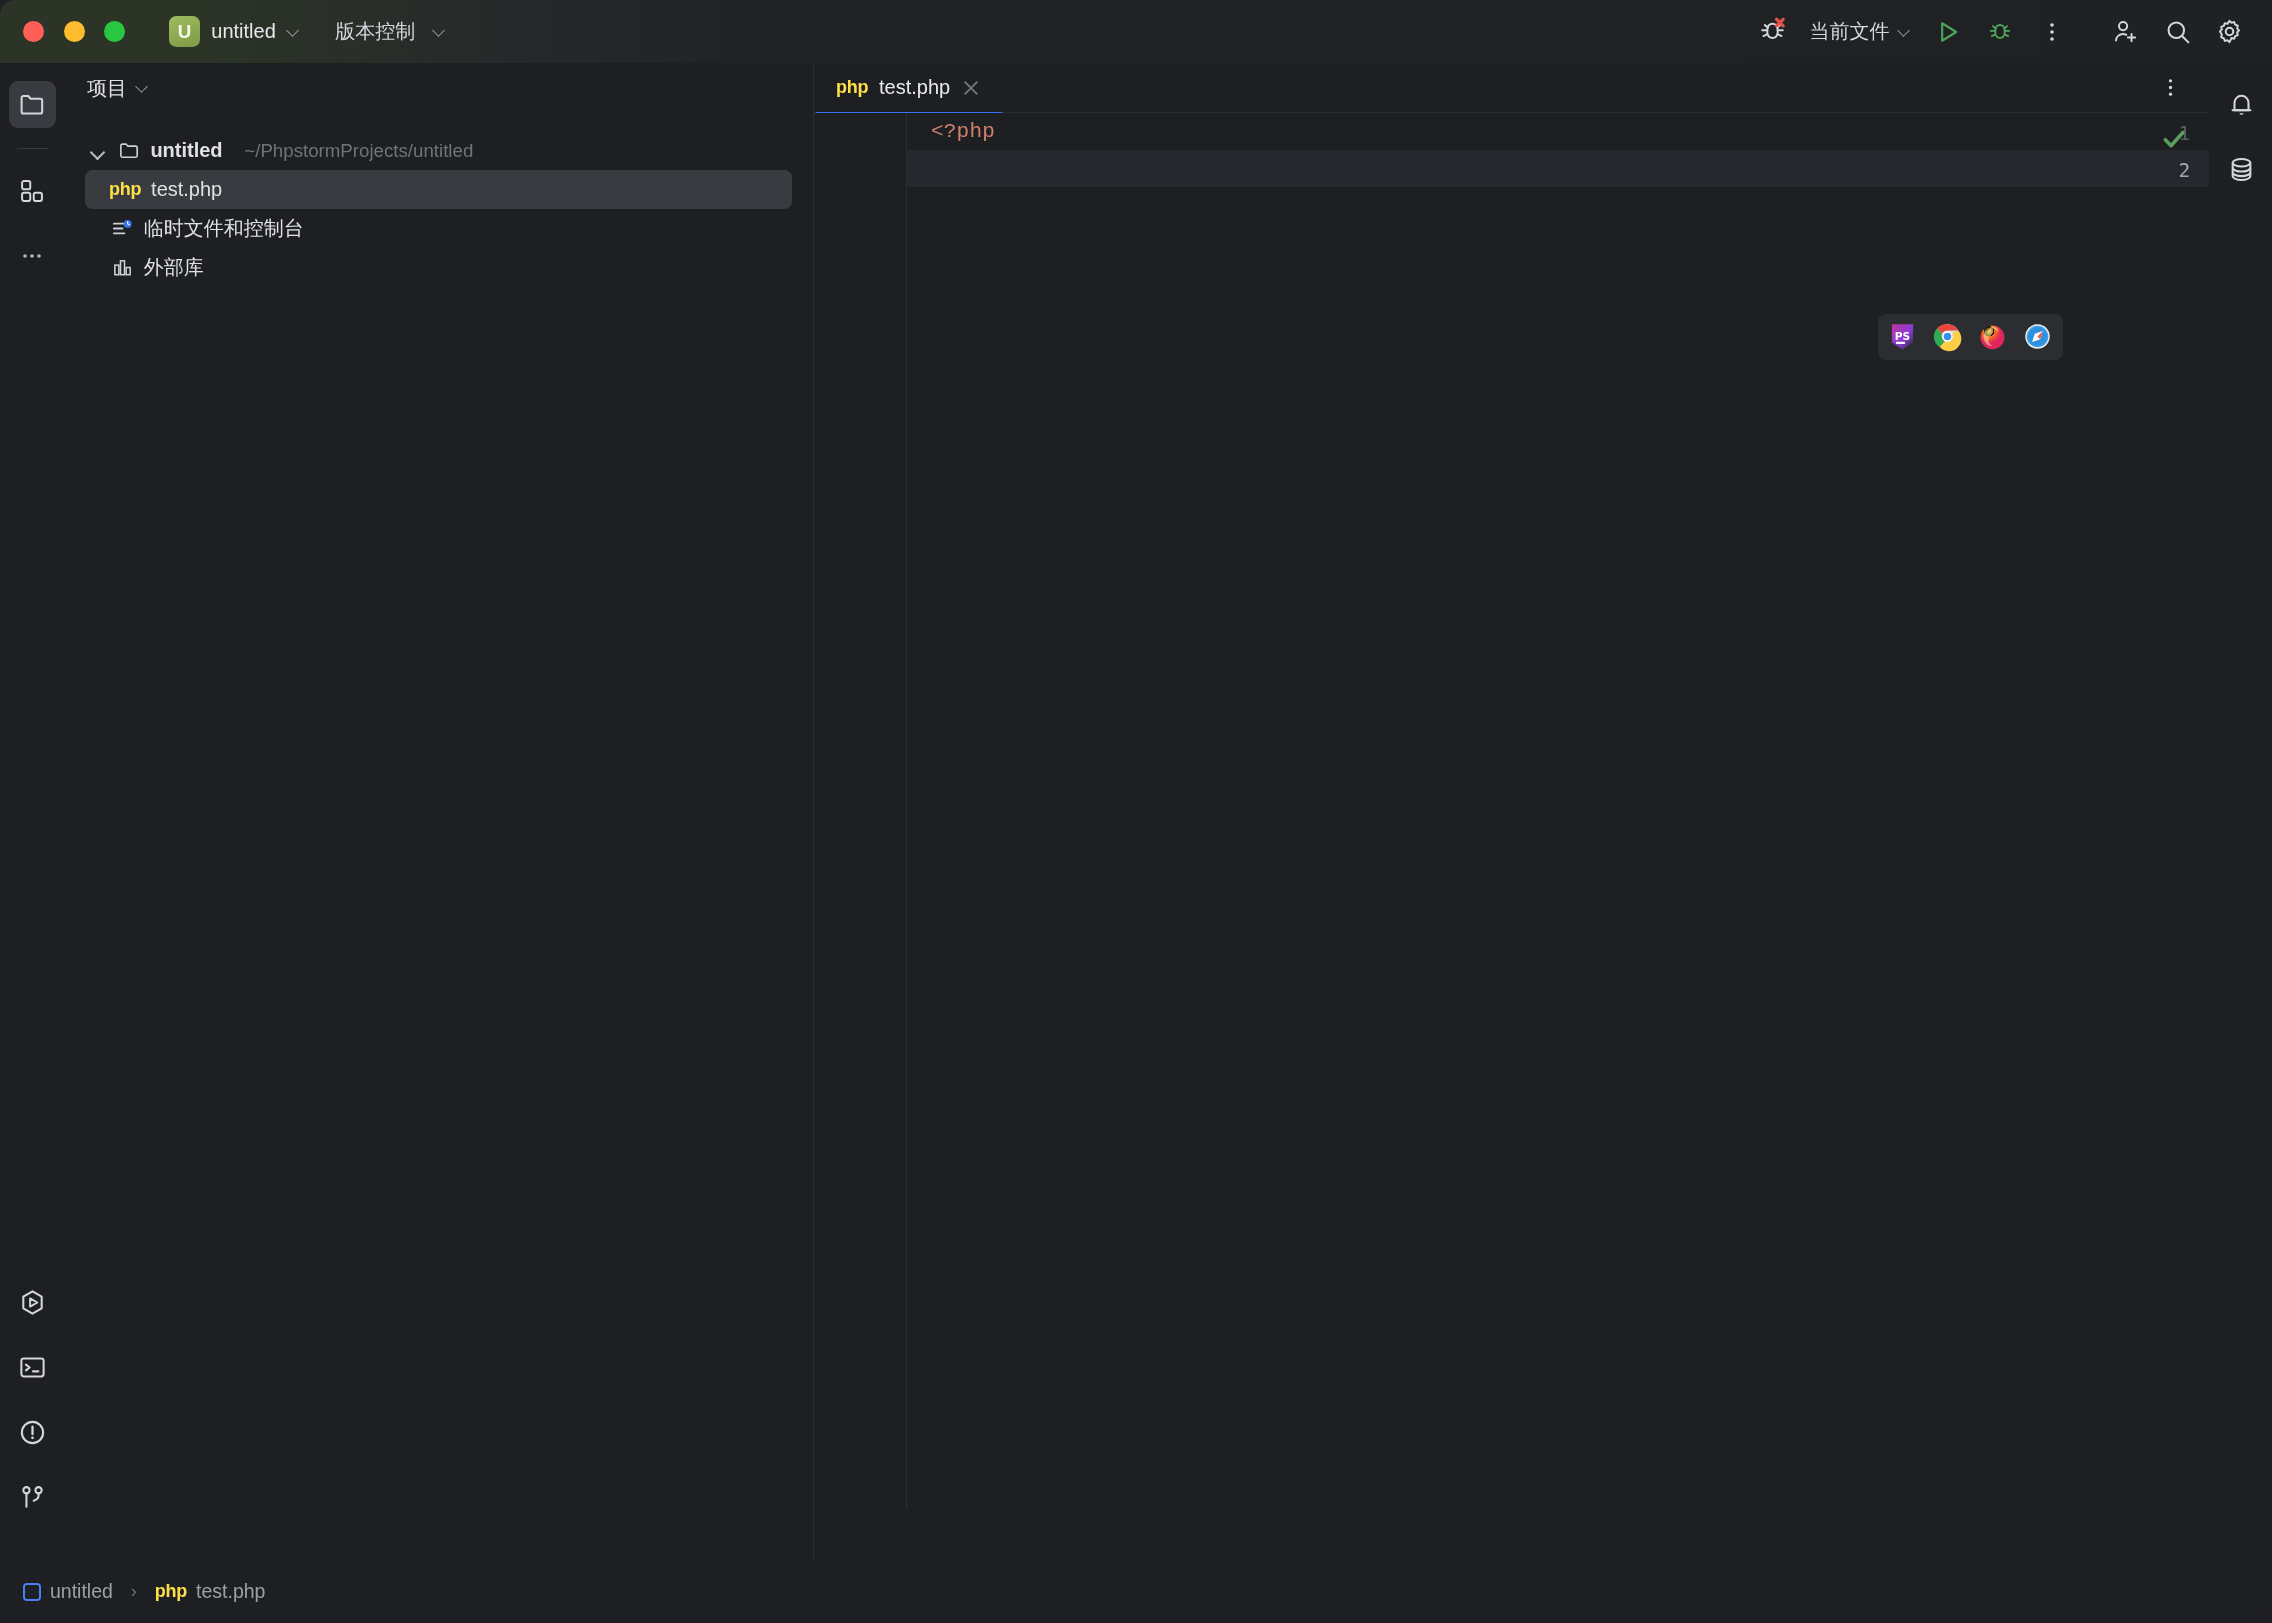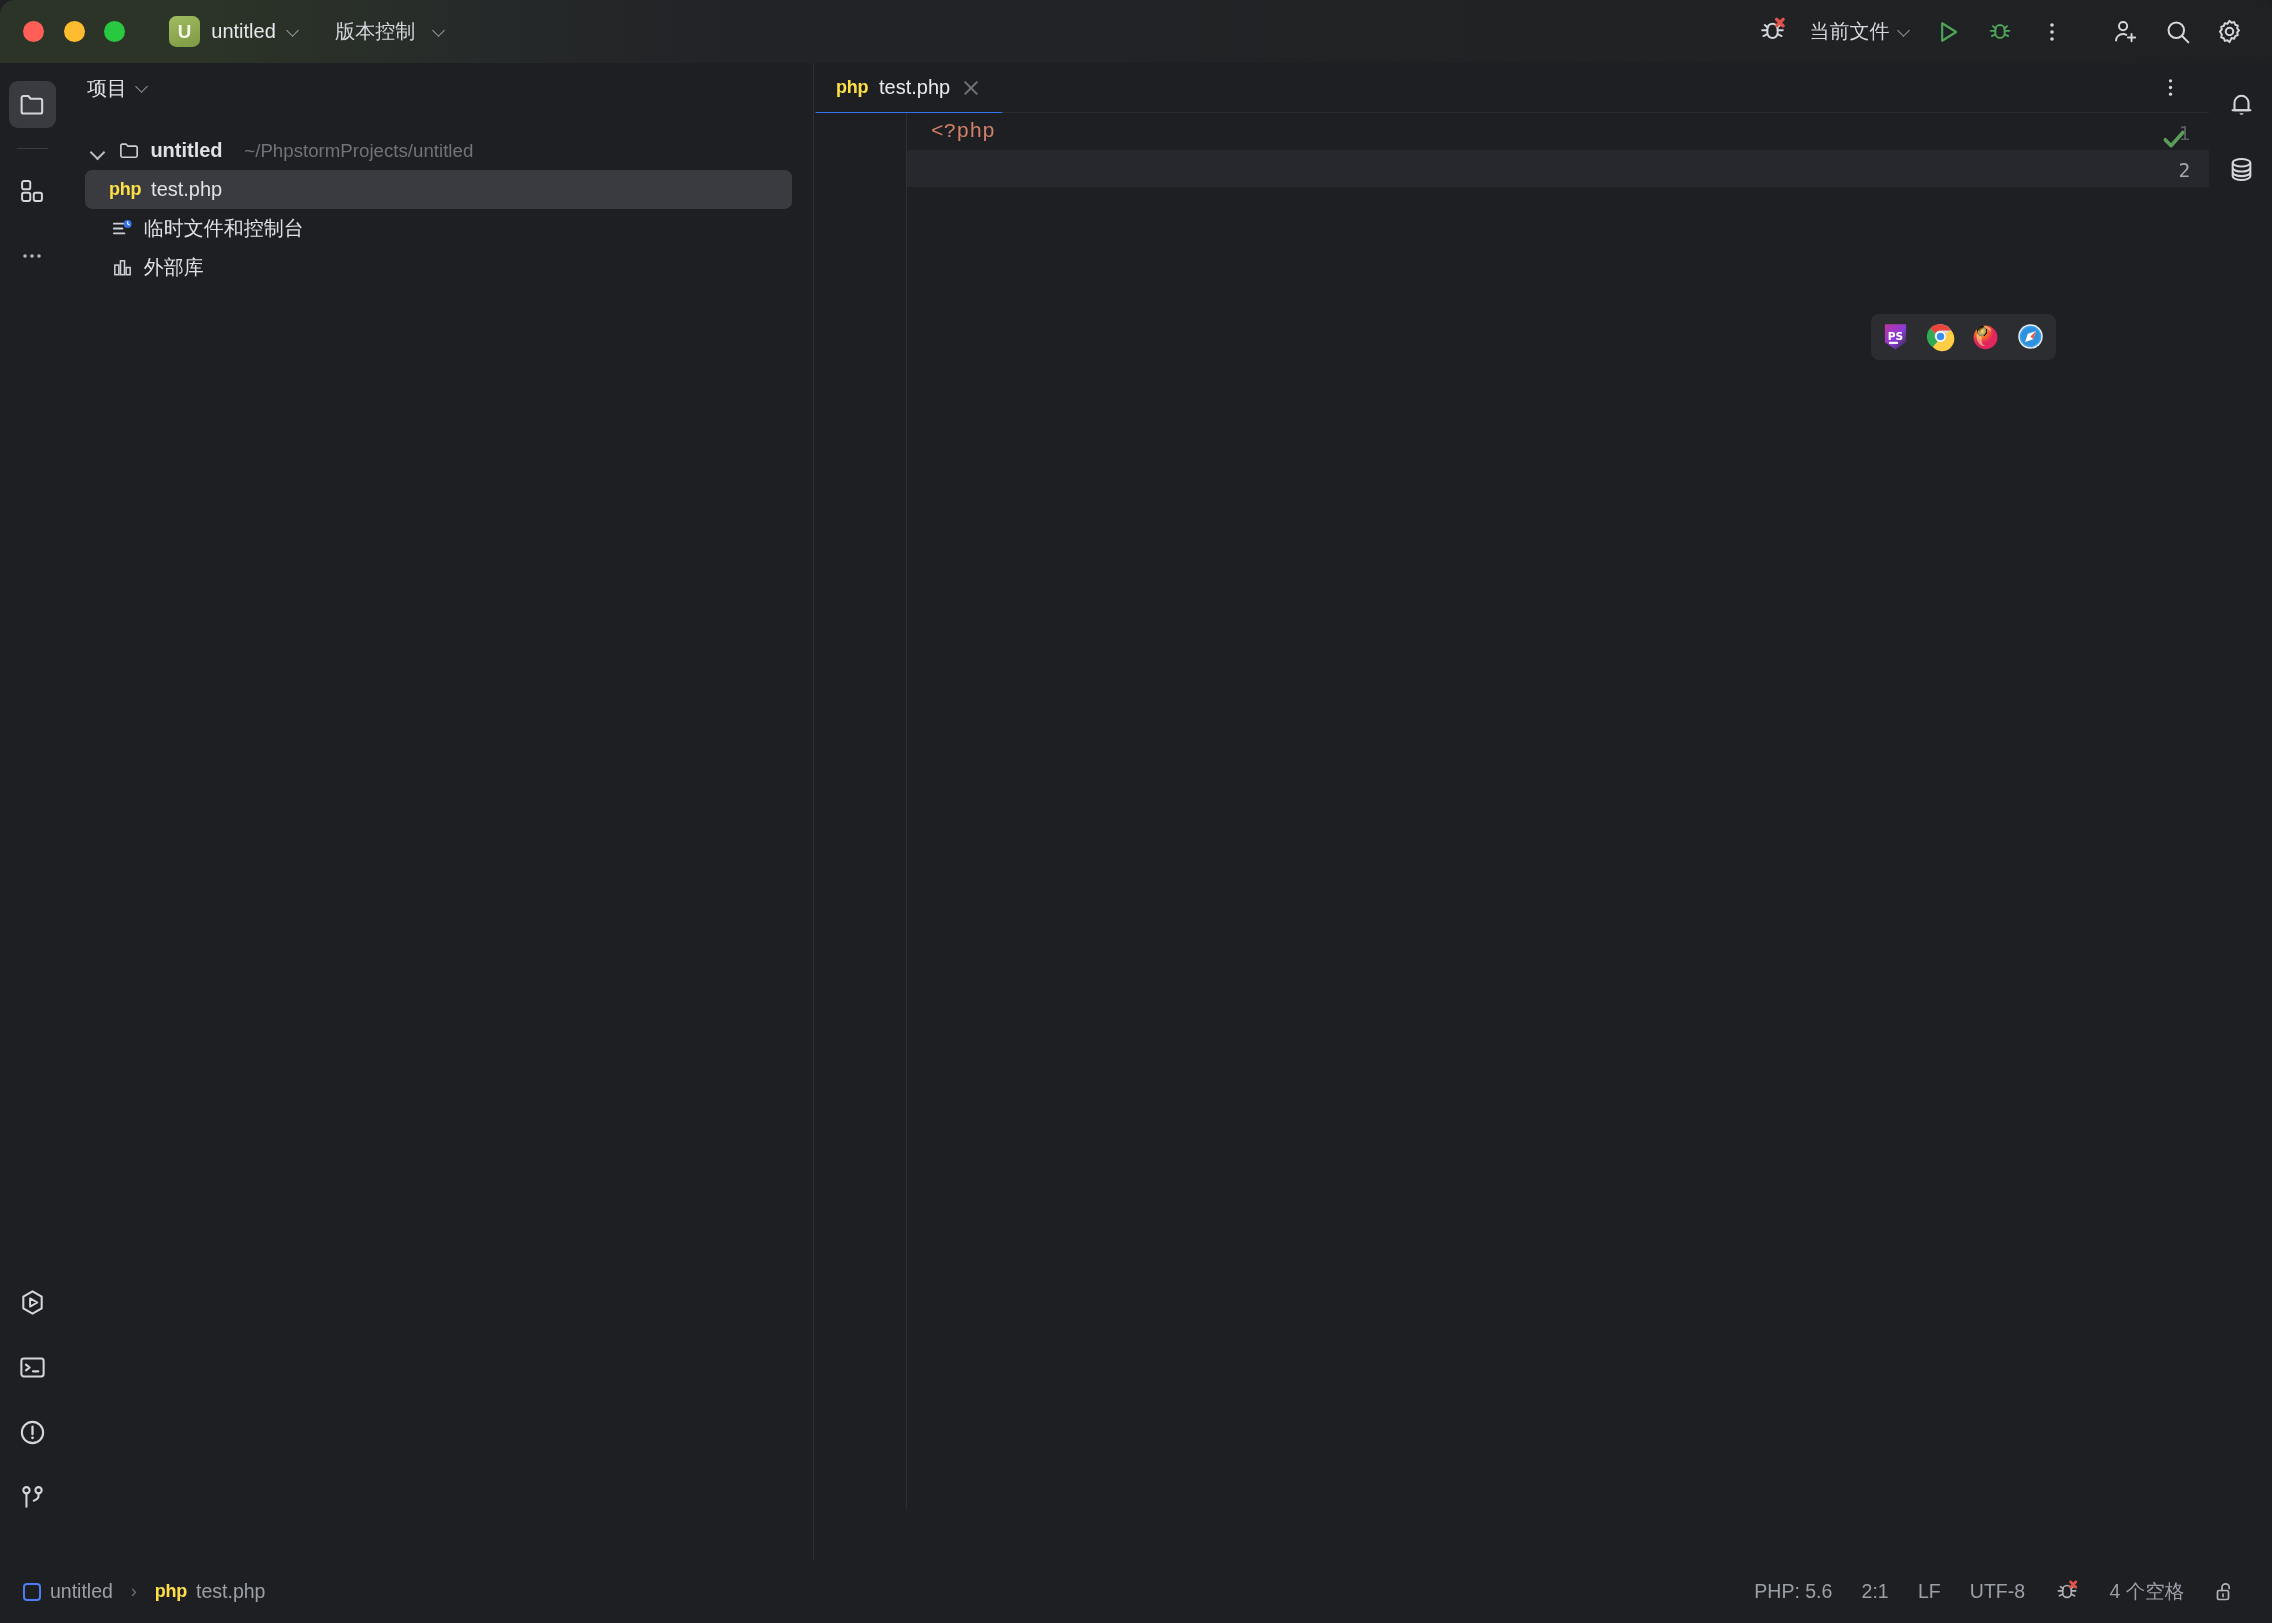--- a/index.html
+++ b/index.html
@@ -101,21 +101,21 @@
             background:#1e1f22; border-right:0.8px solid #2d2f34; }
   .lnum { position:absolute; right:18.7px; font-family:"DejaVu Sans Mono","Liberation Mono",monospace;
           font-size:19.5px; color:#595d63; }
   .lnum.cur { color:#a3a7ae; }
   .crow { position:absolute; left:0; right:0; height:37px; }
   .crow.caret { background:#26282e; }
   .ctext { position:absolute; left:116px; font-family:Liberation Mono, monospace;
            font-size:21px; line-height:37px; letter-spacing:0.2px; }
   .tok-php { color:#d2806a; }
   #check { position:absolute; right:21px; top:12px; }
-  #browsers { position:absolute; right:153px; top:201px; display:flex;
+  #browsers { position:absolute; right:146px; top:201px; display:flex;
               align-items:center; gap:14px; background:#2b2d31; border-radius:8px;
               padding:7.3px 9.7px; }
   .bico { width:31px; height:31px; border-radius:5.7px; cursor:pointer; }
 
   
   #status { position:absolute; left:0; bottom:0; width:2273px; height:63px;
             background:#1e1f22; display:flex; align-items:center; }
   #st-left { display:flex; align-items:center; gap:13px; margin-left:23px; }
   #st-right { margin-left:auto; display:flex; align-items:center; gap:0; padding-right:21px; }
   .st-item { font-size:19.5px; color:#9ba0a8; padding:0 14.6px; height:42px;
@@ -421,37 +421,16 @@
         <span id="bc-sq"></span>
         <span>untitled</span>
       </span>
       <span class="bc-sep">›</span>
       <span class="bc-item">
         <span class="phpico">php</span>
         <span>test.php</span>
       </span>
     </div>
 
-    <div id="st-right">
-      <span class="st-item">PHP: 5.6</span>
-      <span class="st-item">2:1</span>
-      <span class="st-item">LF</span>
-      <span class="st-item">UTF-8</span>
-      <span class="st-item">
-        <svg width="26" height="26" viewBox="0 0 24 24" fill="none">
-          <path d="M8 10a4 4 0 0 1 8 0v3a4 4 0 0 1-8 0z" stroke="#b0b4ba" stroke-width="1.5"></path>
-          <path d="M4 11h4M16 11h4M5 15.5l3-1.5M19 15.5l-3-1.5M6 7l2.5 2M18 7l-2.5 2" stroke="#b0b4ba" stroke-width="1.5" stroke-linecap="round"></path>
-          <path d="M15.2 2.6l5 5M20.2 2.6l-5 5" stroke="#e0524a" stroke-width="2.5" stroke-linecap="round"></path>
-        </svg>
-      </span>
-      <span class="st-item">4 个空格</span>
-      <span class="st-item">
-        <svg width="24" height="24" viewBox="0 0 24 24" fill="none">
-          <rect x="4.5" y="10.5" width="11" height="9" rx="1.6" stroke="#b0b4ba" stroke-width="1.7"></rect>
-          <path d="M9 10.5V7.4A3.6 3.6 0 0 1 16.2 7.4v1" stroke="#b0b4ba" stroke-width="1.7" stroke-linecap="round"></path>
-          <path d="M10 14v2.4" stroke="#b0b4ba" stroke-width="1.7" stroke-linecap="round"></path>
-        </svg>
-      </span>
-    </div>
   </div>
 
 </div>
 
 
 </body></html>

